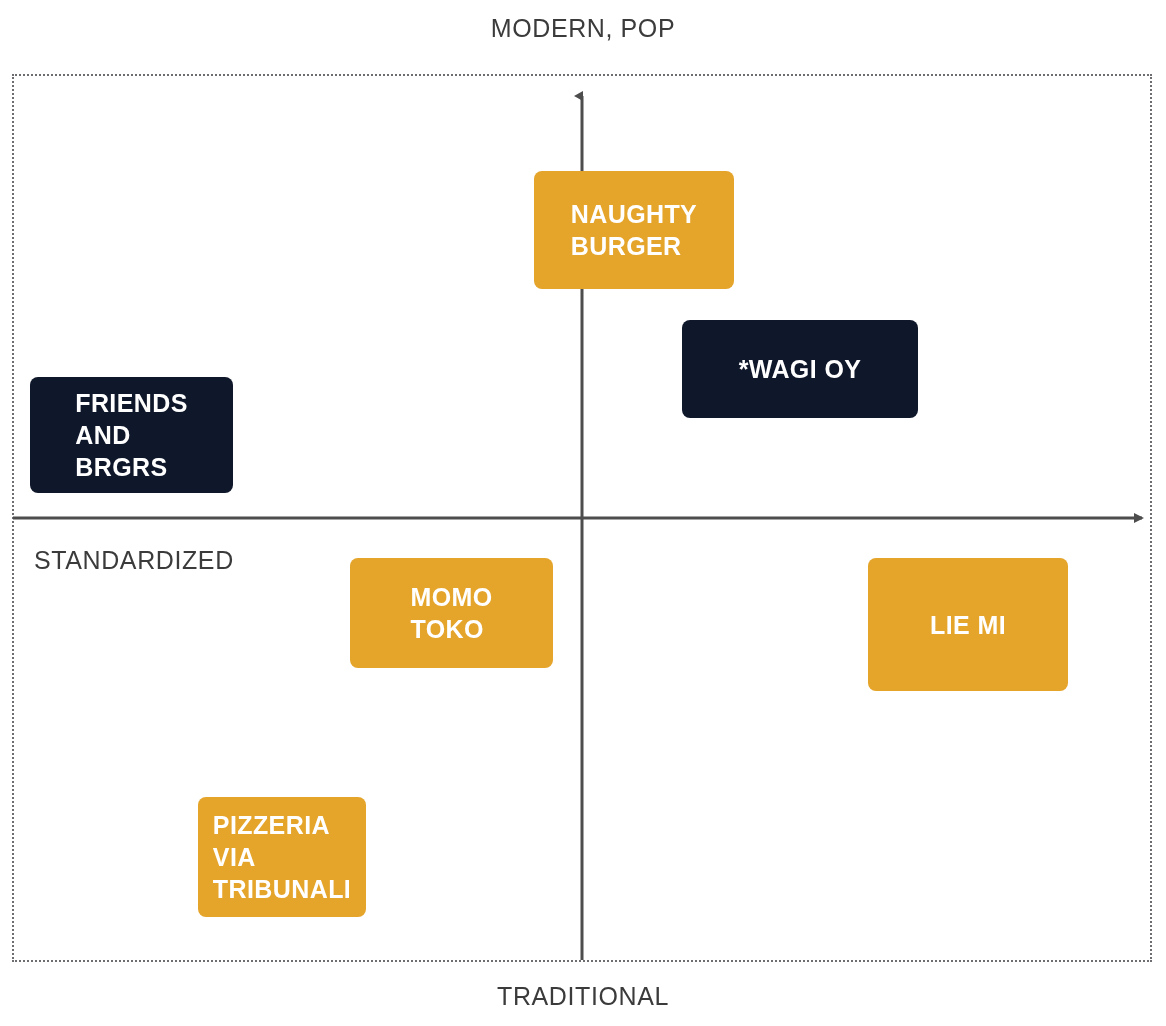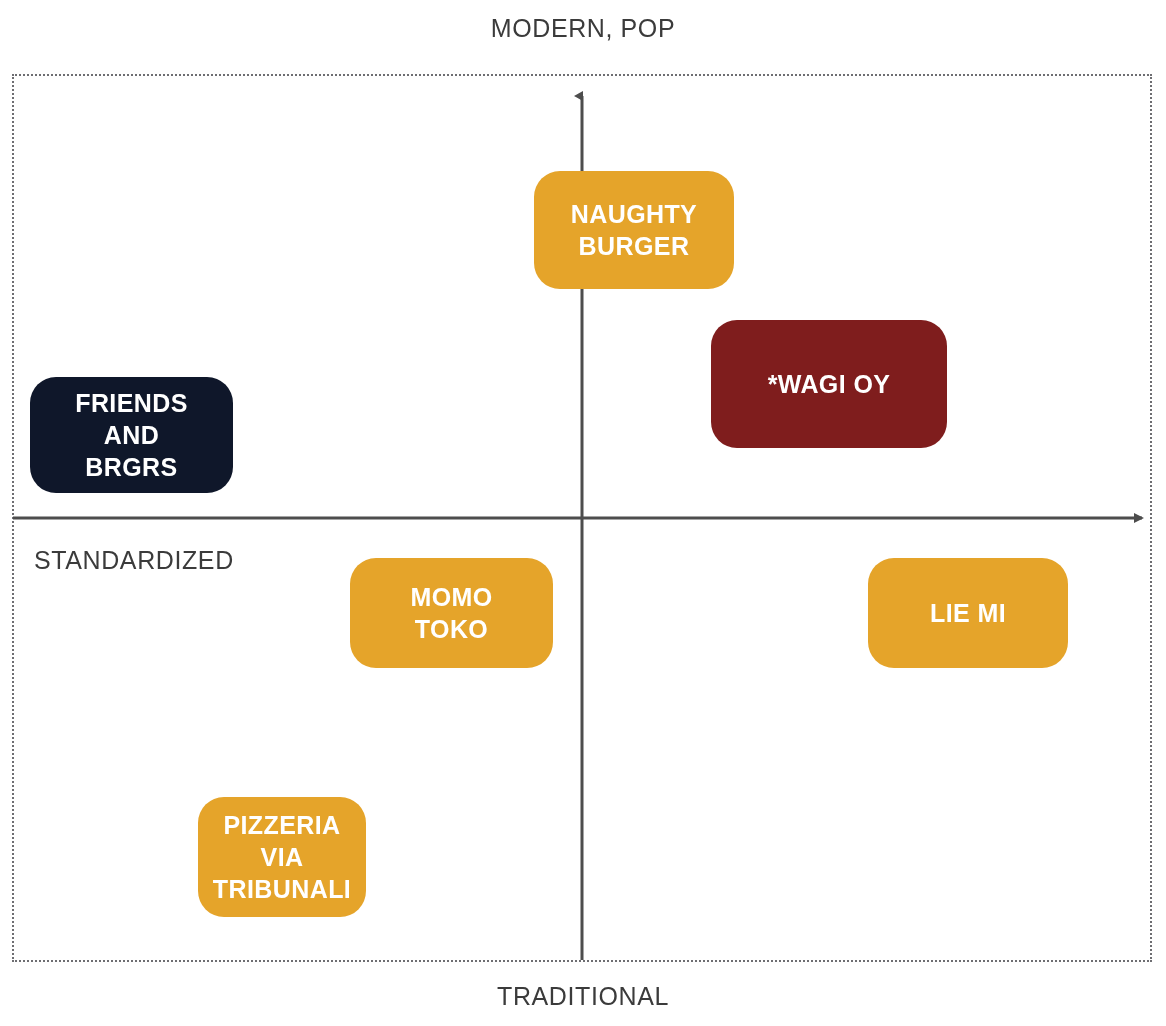--- a/index.html
+++ b/index.html
@@ -73,25 +73,24 @@
     left: 0;
     top: 0;
     width: 1166px;
     height: 1026px;
     pointer-events: none;
   }
 
   
   .brand-box {
     position: absolute;
-    border-radius: 26px;
+    border-radius: 8px;
     display: flex;
     align-items: center;
     justify-content: center;
-    text-align: center;
     color: #ffffff;
     font-weight: bold;
     font-size: 25px;
     line-height: 1.28;
     letter-spacing: 0.4px;
     font-family: "Liberation Sans", sans-serif;
     box-sizing: border-box;
     padding: 20px 8px;
     user-select: none;
   }
@@ -124,33 +123,33 @@
   <div class="axis-title" id="title-bottom">TRADITIONAL</div>
 
   <div class="axis-label" id="label-left">STANDARDIZED</div>
 
 
   <div id="brand-layer">
       <div class="brand-box" style="left: 534px; top: 171px; width: 200px; height: 118px; background: rgb(229, 164, 42);">
         <span class="brand-label">NAUGHTY
 BURGER</span>
       </div>
-      <div class="brand-box" style="left: 711px; top: 320px; width: 236px; height: 128px; background: #7f1d1d;">
+      <div class="brand-box" style="left: 682px; top: 320px; width: 236px; height: 98px; background: #0f172a;">
         <span class="brand-label">*WAGI OY</span>
       </div>
       <div class="brand-box" style="left: 30px; top: 377px; width: 203px; height: 116px; background: #0f172a;">
         <span class="brand-label">FRIENDS
 AND
 BRGRS</span>
       </div>
       <div class="brand-box" style="left: 350px; top: 558px; width: 203px; height: 110px; background: rgb(229, 164, 42);">
         <span class="brand-label">MOMO
 TOKO</span>
       </div>
-      <div class="brand-box" style="left: 868px; top: 558px; width: 200px; height: 110px; background: rgb(229, 164, 42);">
+      <div class="brand-box" style="left: 868px; top: 558px; width: 200px; height: 133px; background: rgb(229, 164, 42);">
         <span class="brand-label">LIE MI</span>
       </div>
       <div class="brand-box" style="left: 198px; top: 797px; width: 168px; height: 120px; background: rgb(229, 164, 42);">
         <span class="brand-label">PIZZERIA
 VIA
 TRIBUNALI</span>
       </div>
     </div>
 
 </div>

